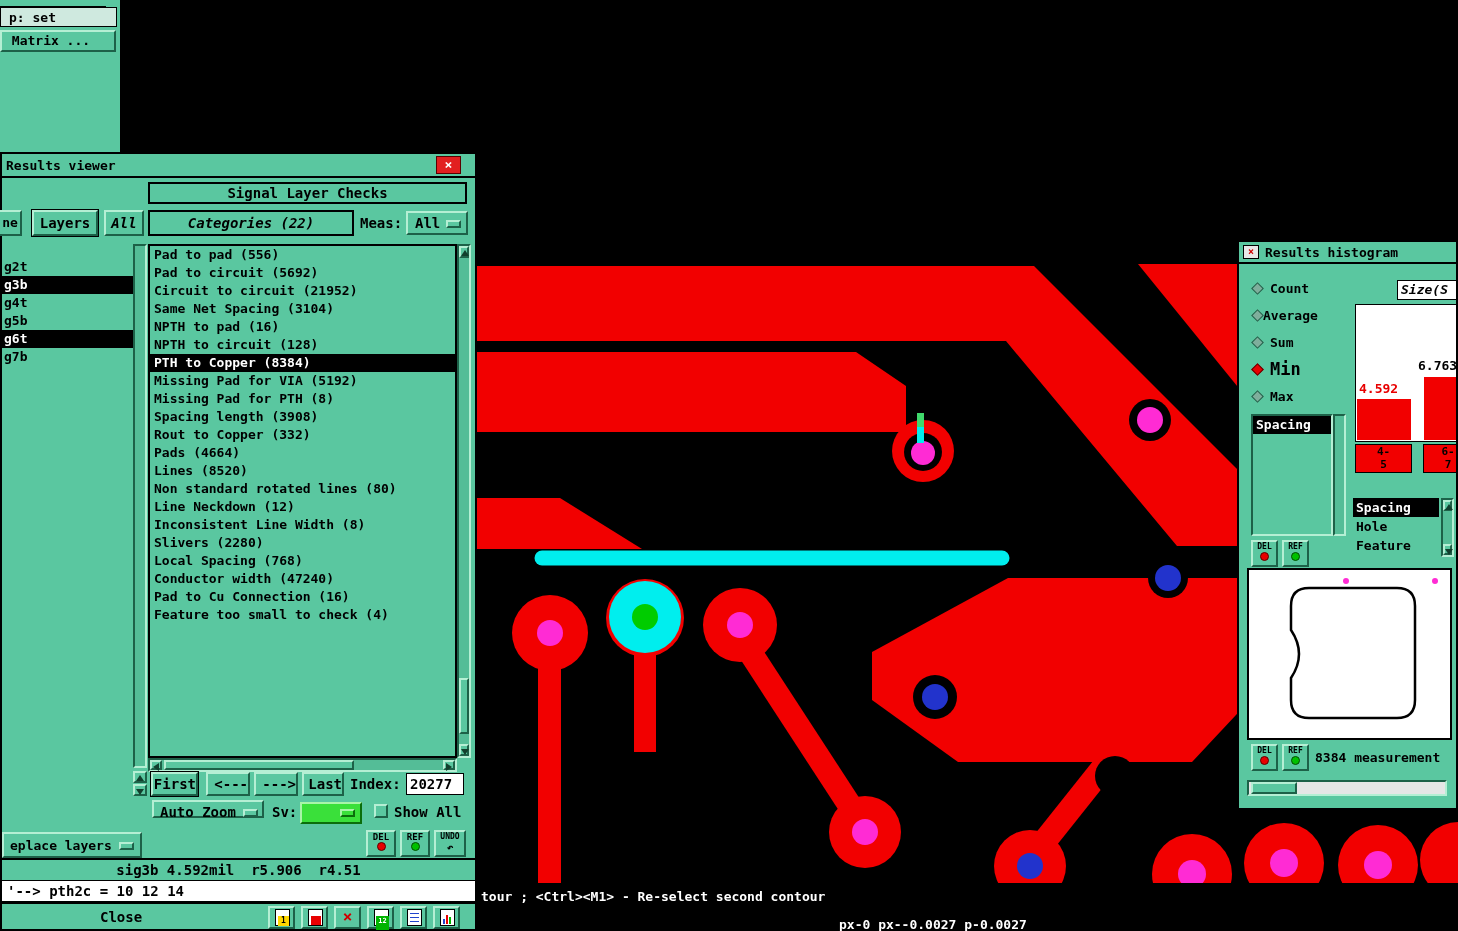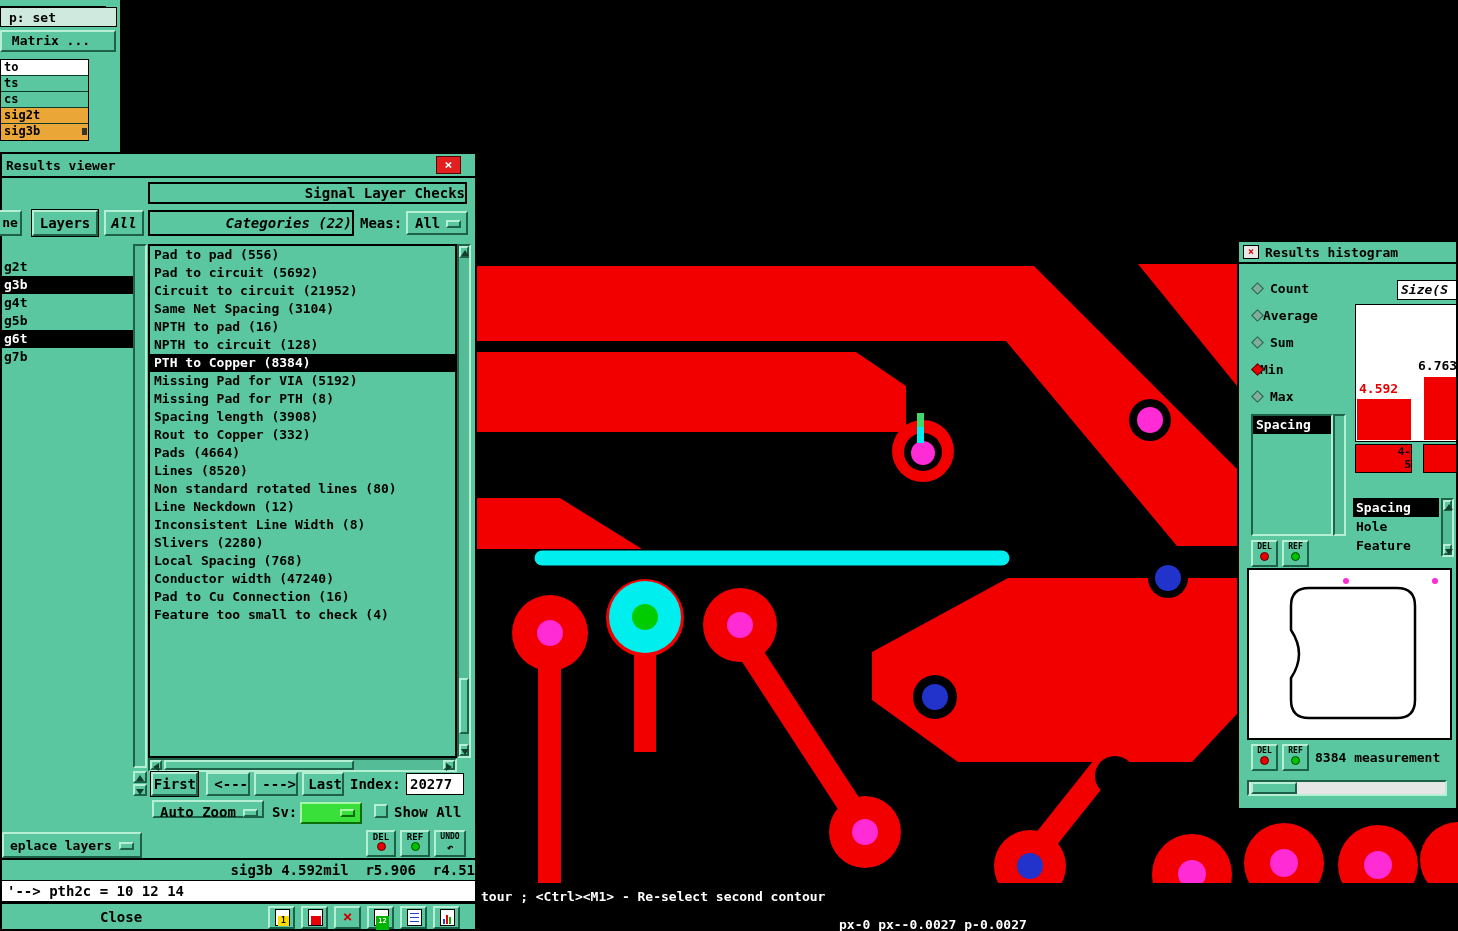--- a/index.html
+++ b/index.html
@@ -5,21 +5,21 @@
 *{margin:0;padding:0;box-sizing:border-box}
 html,body{background:#111}
 #screen{position:relative;width:1458px;height:931px;overflow:hidden;background:#000;
   font-family:"DejaVu Sans Mono","Liberation Mono","DejaVu Sans",monospace;font-weight:bold;color:#000;font-size:13px}
 .abs{position:absolute}
 .teal{background:#5ac7a0}
 .raised{background:#5ac7a0;border:2px solid;border-color:#b5efd4 #1d6148 #1d6148 #b5efd4}
 .sunken{background:#54bd97;border:2px solid;border-color:#1d6148 #b5efd4 #b5efd4 #1d6148}
 .blk{border:2px solid #000}
 .sel{background:#000 !important;color:#fff !important}
-.ctr{text-align:right}
+.ctr{text-align:center}
 .listrow{position:relative;height:18px;line-height:18px;padding-left:4px;white-space:pre;font-size:13px;cursor:pointer}
 .minirow{position:relative;height:16px;line-height:15px;padding-left:3px;font-size:12px;border-bottom:1px solid #0c3b2a}
 .dash{position:absolute;width:15px;height:8px;background:#5ac7a0;border:2px solid;border-color:#b5efd4 #1d6148 #1d6148 #b5efd4}
 .dot{width:9px;height:9px;border-radius:50%;margin:0 auto}
 .tri-up{width:0;height:0;border:4px solid transparent;border-bottom:6px solid #123f2d;border-top:none;margin:2px auto}
 .tri-down{width:0;height:0;border:4px solid transparent;border-top:6px solid #123f2d;border-bottom:none;margin:3px auto}
 .tri-left{width:0;height:0;border:4px solid transparent;border-right:6px solid #123f2d;border-left:none;margin:1px auto}
 .tri-right{width:0;height:0;border:4px solid transparent;border-left:6px solid #123f2d;border-right:none;margin:1px auto}
 .diamond{position:absolute;left:0;top:4px;width:9px;height:9px;transform:rotate(45deg);background:#7fae9c;border:1px solid #1d6148}
 .diamond.on{background:#e80000;border-color:#5c0000}
@@ -87,30 +87,20 @@
   </svg>
 
   <div class="abs teal" style="left:0;top:0;width:120px;height:152px">
     <div class="abs teal" style="left:0;top:0;width:106px;height:7px;border-bottom:1px solid #000"></div>
     <div class="abs" style="left:0;top:7px;width:117px;height:20px;background:#cfe9df;border:1px solid #000">
       <span class="abs" style="left:8px;top:2px;font-size:13px">p: set</span>
     </div>
     <div class="abs raised" style="left:0;top:30px;width:116px;height:22px;cursor:pointer">
       <span style="font-size:13px;line-height:18px;padding-left:2px;white-space:pre"> Matrix ...</span>
     </div>
-    <div class="abs" style="left:0;top:59px;width:89px;border:1px solid #000;background:#5ac7a0">
-      <div class="minirow" style="background:#fff">to</div>
-      <div class="minirow">ts</div>
-      <div class="minirow">cs</div>
-      <div class="minirow" style="background:#eaa636">sig2t</div>
-      <div class="minirow" style="background:#eaa636;border-bottom:none">
-        <span>sig3b</span>
-        <span class="abs" style="right:1px;top:4px;width:5px;height:7px;background:#35342f"></span>
-      </div>
-    </div>
   </div>
 
   <div class="abs teal" style="left:0;top:152px;width:477px;height:779px;border:2px solid #000">
 
     <div class="abs teal" style="left:0;top:0;right:0;height:24px;border-bottom:2px solid #000;cursor:move">
       <span class="abs" style="left:4px;top:4px;font-size:13px">Results viewer</span>
       <div class="abs" style="right:14px;top:2px;width:25px;height:18px;background:#e22020;border:1px solid #5a0000;color:#fff;text-align:center;line-height:15px;font-size:13px;cursor:pointer">×</div>
     </div>
 
     <div class="abs blk ctr" style="left:146px;top:28px;width:319px;height:22px;background:#5ac7a0;font-size:14px;line-height:18px">Signal Layer Checks</div>
@@ -271,21 +261,21 @@
     <div class="abs" style="left:14px;top:65px;width:100px;height:20px">
       <span class="diamond"></span>
       <span style="margin-left:10px;font-size:13px;line-height:17px">Average</span>
     </div>
     <div class="abs" style="left:14px;top:92px;width:100px;height:20px">
       <span class="diamond"></span>
       <span style="margin-left:17px;font-size:13px;line-height:17px">Sum</span>
     </div>
     <div class="abs" style="left:14px;top:119px;width:100px;height:20px">
       <span class="diamond on"></span>
-      <span style="margin-left:7px;font-size:13px;line-height:17px">Min</span>
+      <span style="margin-left:17px;font-size:17px;line-height:17px">Min</span>
     </div>
     <div class="abs" style="left:14px;top:146px;width:100px;height:20px">
       <span class="diamond"></span>
       <span style="margin-left:17px;font-size:13px;line-height:17px">Max</span>
     </div>
 
     <div class="abs" style="left:158px;top:38px;width:80px;height:20px;background:#fff;border:1px solid #000;font-style:italic;font-size:13px;line-height:17px;padding-left:3px">Size(S</div>
 
     <div class="abs" style="left:116px;top:62px;width:130px;height:138px;background:#fff;border:1px solid #000;overflow:hidden">
       <div class="abs" style="left:1px;top:94px;width:54px;height:41px;background:#f20000"></div>

